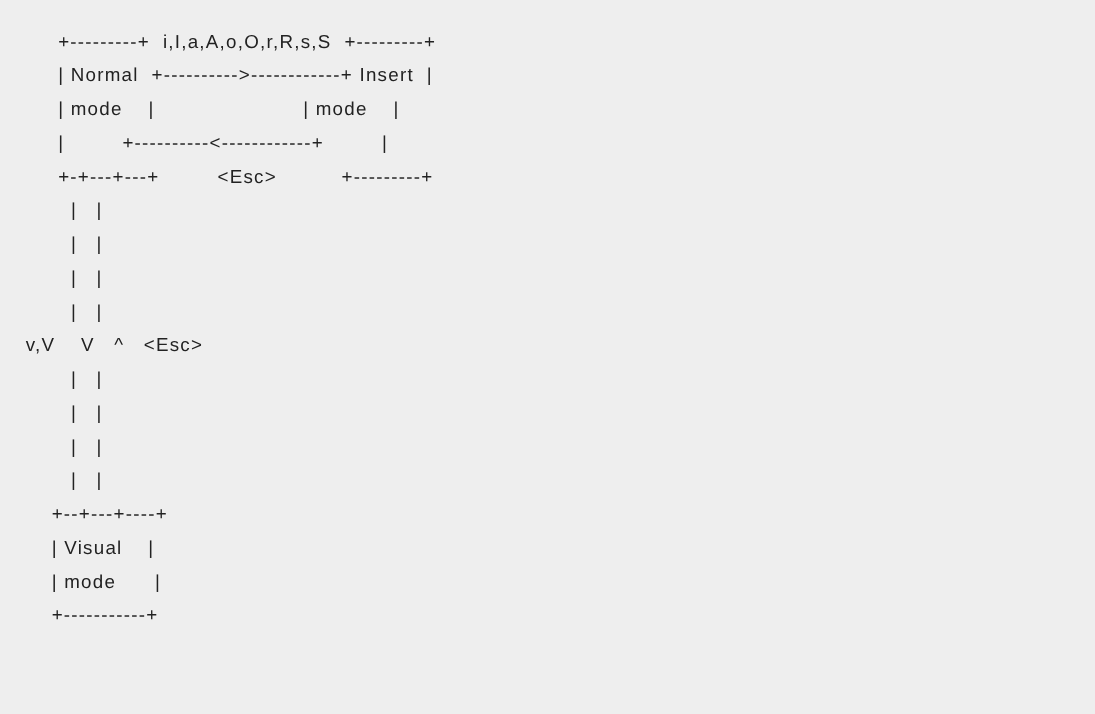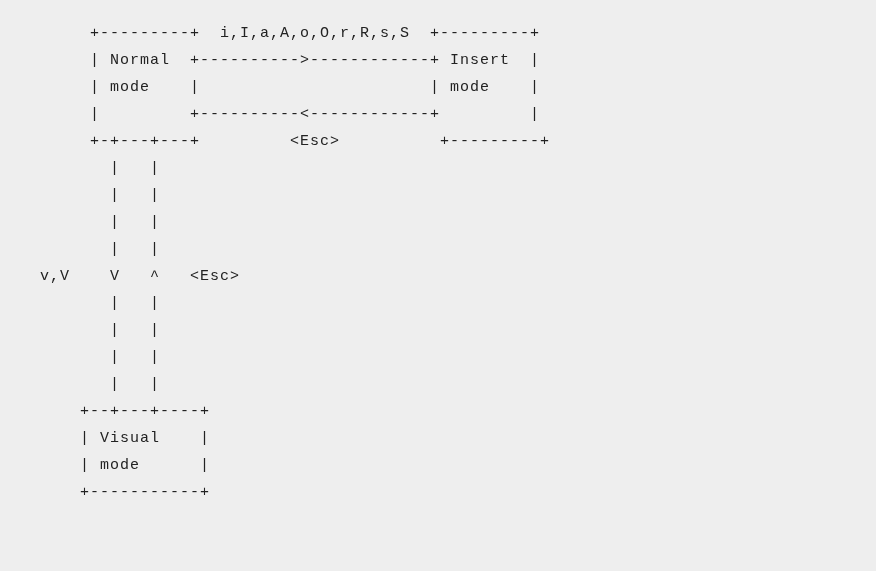--- a/index.html
+++ b/index.html
@@ -3,21 +3,21 @@
   <meta charset="utf-8">
   <style>
     html, body {
       margin: 0;
       padding: 0;
       background: #eeeeee;
     }
     pre.diagram {
       margin: 0;
       padding: 20px 0 20px 0;
-      font-family: Liberation Mono, monospace;
+      font-family: Liberation Sans, sans-serif;
       font-size: 15px;
       line-height: 1.8;
       color: #222;
       letter-spacing: 1px;
       white-space: pre;
     }
   </style>
 </head>
 <body>
 

